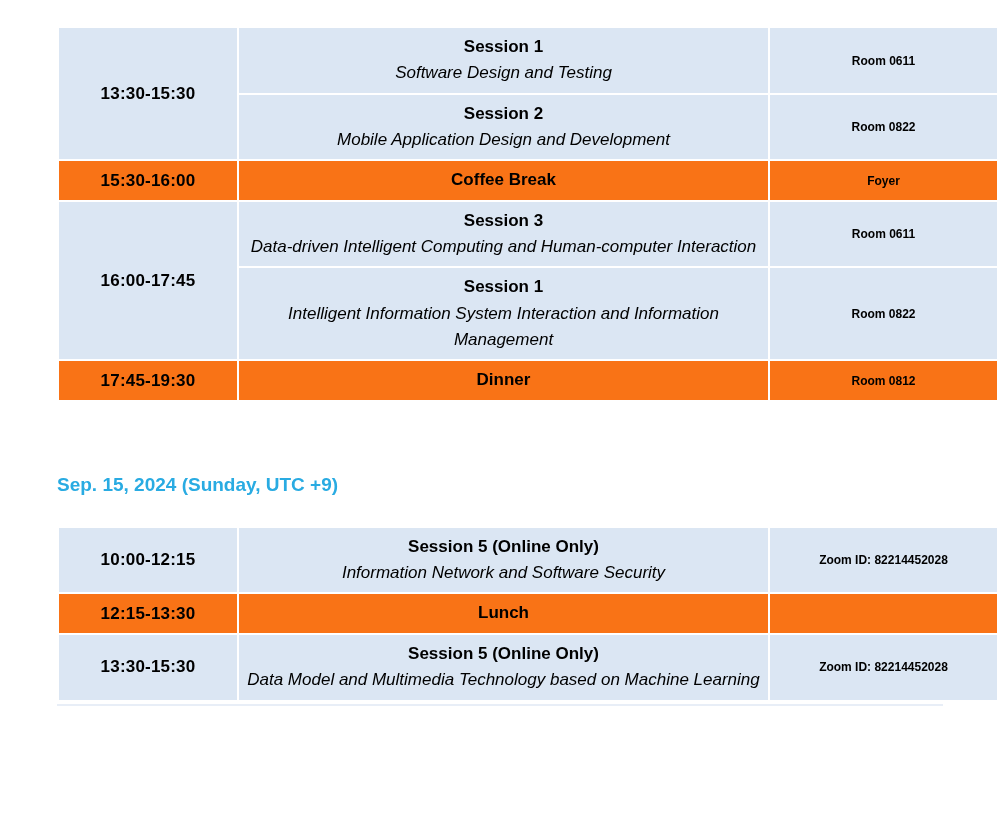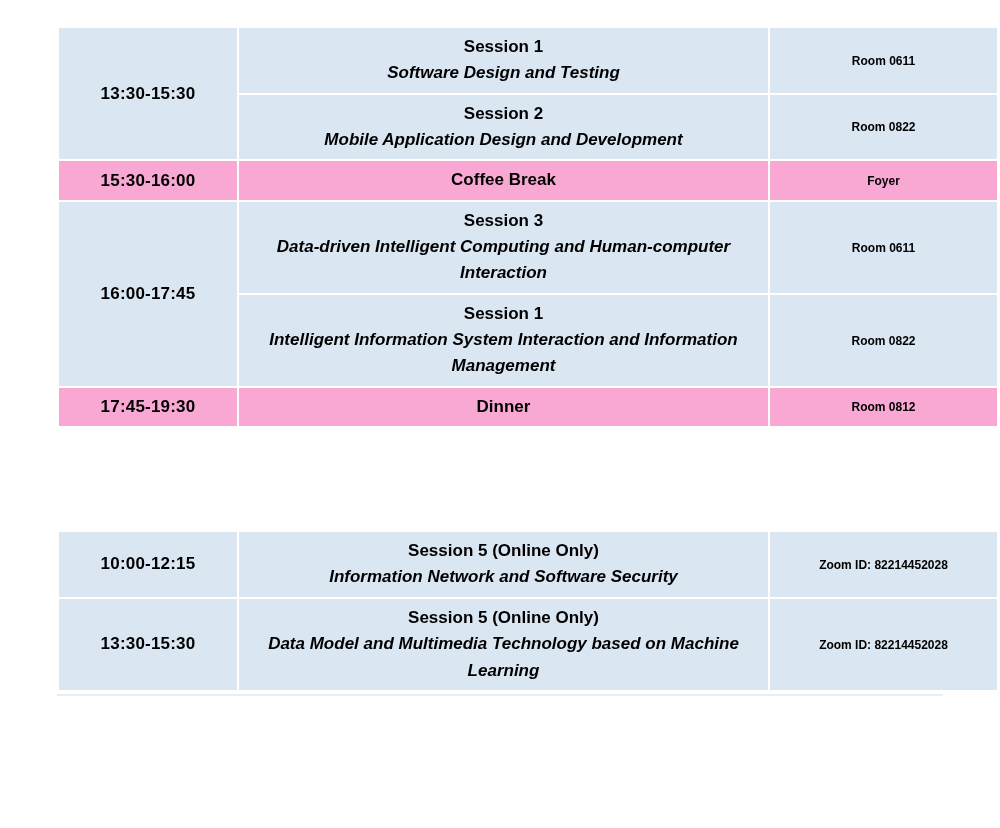--- a/index.html
+++ b/index.html
@@ -37,21 +37,21 @@
   }
 
   .col-time  { width: 162px; }
   .col-main  { width: 513px; }
   .col-room  { width: 211px; }
 
   .cell-filled {
     background: #dbe6f3;
   }
   .cell-plain {
-    background: #f9a8d4;
+    background: #f97316;
     border-left-color: #ffffff !important;
     border-right-color: #ffffff !important;
   }
 
   .time-text {
     font-weight: bold;
     font-size: 17px;
     letter-spacing: 0.2px;
   }
 
@@ -59,21 +59,20 @@
     font-weight: bold;
     font-size: 17px;
     line-height: 1.55;
     margin: 0;
   }
   .session-sub {
     font-style: italic;
     font-size: 17px;
     line-height: 1.55;
     margin: 0;
-    font-weight: bold;
   }
   .single-line {
     font-weight: bold;
     font-size: 17px;
     line-height: 1.55;
     margin: 0;
   }
   .room-text {
     font-weight: bold;
     font-size: 12px;
@@ -176,38 +175,50 @@
         </td>
         <td class="col-room cell-plain">
           <span class="room-text">Room 0812</span>
         </td>
       </tr>
     </tbody>
   </table>
 
   <div class="gap-after-table"></div>
 
+  <h2 class="day-heading">Sep. 15, 2024 (Sunday, UTC +9)</h2>
 
   <div class="gap-after-heading"></div>
 
   <table class="schedule">
     <tbody>
       <tr>
         <td class="col-time cell-filled">
           <span class="time-text">10:00-12:15</span>
         </td>
         <td class="col-main cell-filled">
           <p class="session-title">Session 5 (Online Only)</p>
           <p class="session-sub">Information Network and Software Security</p>
         </td>
         <td class="col-room cell-filled">
           <span class="room-text">Zoom ID: 82214452028</span>
         </td>
       </tr>
 
+      <tr>
+        <td class="col-time cell-plain">
+          <span class="time-text">12:15-13:30</span>
+        </td>
+        <td class="col-main cell-plain">
+          <p class="single-line">Lunch</p>
+        </td>
+        <td class="col-room cell-plain">
+          <span class="room-text"></span>
+        </td>
+      </tr>
 
       <tr>
         <td class="col-time cell-filled">
           <span class="time-text">13:30-15:30</span>
         </td>
         <td class="col-main cell-filled">
           <p class="session-title">Session 5 (Online Only)</p>
           <p class="session-sub">Data Model and Multimedia Technology based on Machine Learning</p>
         </td>
         <td class="col-room cell-filled">

